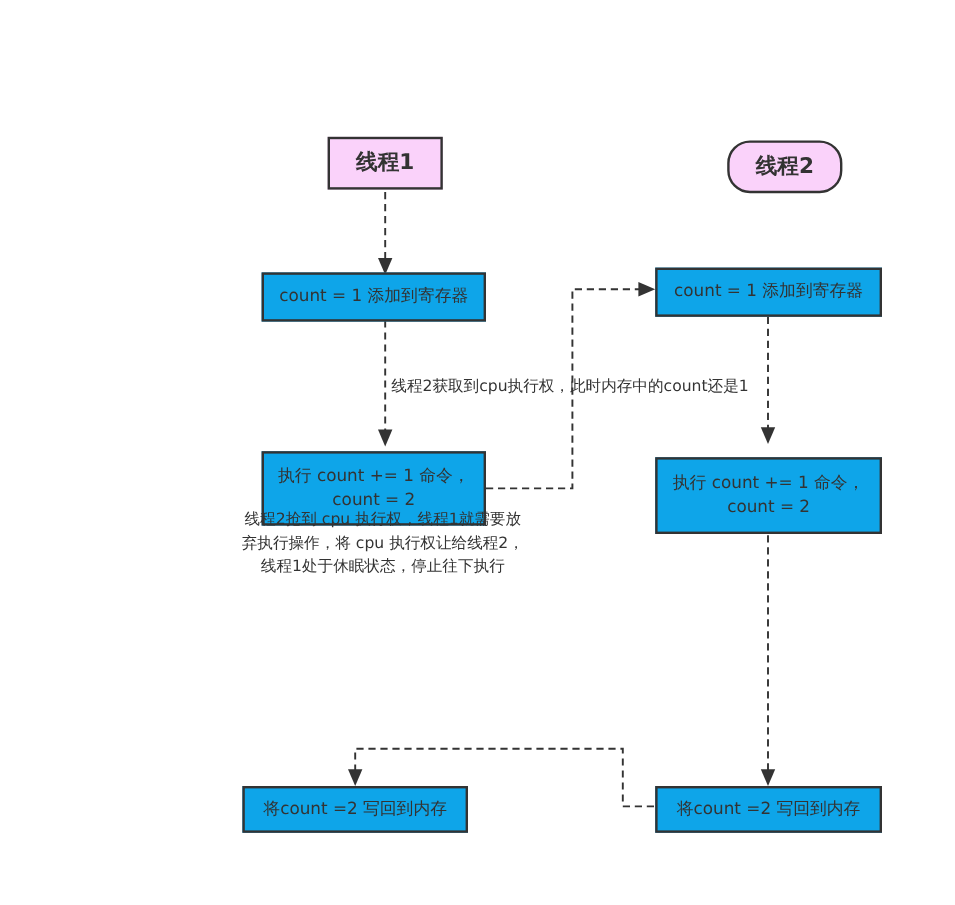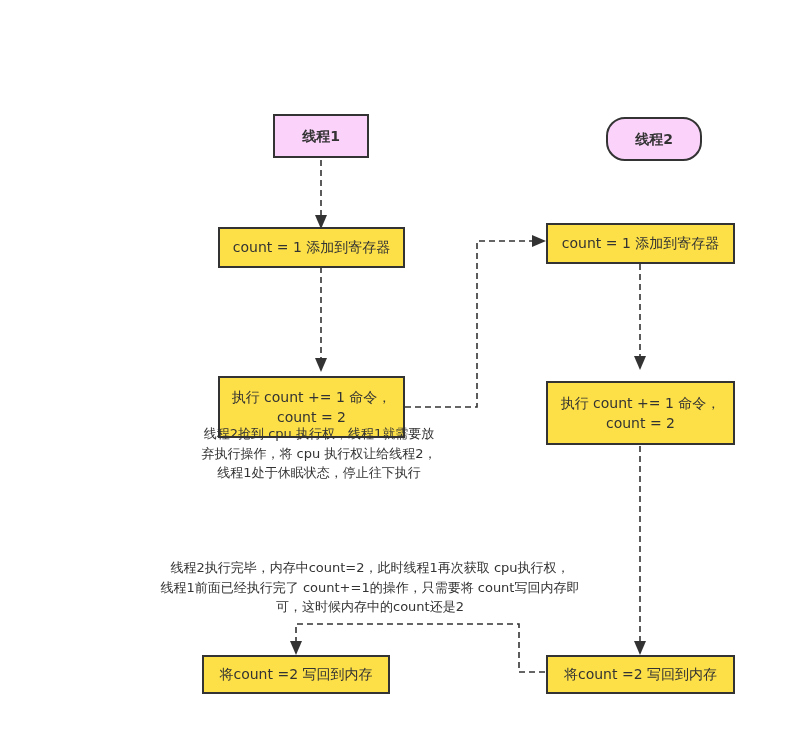--- a/index.html
+++ b/index.html
@@ -14,34 +14,34 @@
     position: relative;
     width: 796px;
     height: 754px;
     background: #ffffff;
     overflow: hidden;
   }
   .node {
     position: absolute;
     box-sizing: border-box;
     border: 2px solid #333333;
-    background: #fde047;
+    background: #0ea5e9;
     color: #333333;
     display: flex;
     align-items: center;
     justify-content: center;
     text-align: center;
     font-size: 14px;
     line-height: 1.45;
     white-space: pre-line;
   }
   .node.thread {
     background: #fad2fa;
     font-weight: bold;
-    font-size: 14px;
+    font-size: 18px;
   }
   .annot {
     position: absolute;
     color: #333333;
     font-size: 13px;
     line-height: 1.5;
     text-align: center;
     white-space: pre-line;
   }
   svg.edges {
@@ -99,22 +99,20 @@
   <div class="node" style="left:218px; top:376px; width:187px; height:62px;">执行 count += 1 命令，
 count = 2</div>
 
   <div class="node" style="left:546px; top:381px; width:189px; height:64px;">执行 count += 1 命令，
 count = 2</div>
 
   <div class="node" style="left:202px; top:655px; width:188px; height:39px;">将count =2 写回到内存</div>
 
   <div class="node" style="left:546px; top:655px; width:189px; height:39px;">将count =2 写回到内存</div>
 
+  <div class="annot" style="left:310px; top:313px; width:330px;">线程2获取到cpu执行权，此时内存中的count还是1</div>
 
   <div class="annot" style="left:178px; top:424px; width:282px;">线程2抢到 cpu 执行权，线程1就需要放
 弃执行操作，将 cpu 执行权让给线程2，
 线程1处于休眠状态，停止往下执行</div>
 
-  <div class="annot" style="left:140px; top:558px; width:460px;">线程2执行完毕，内存中count=2，此时线程1再次获取 cpu执行权，
-线程1前面已经执行完了 count+=1的操作，只需要将 count写回内存即
-可，这时候内存中的count还是2</div>
 
 </div>
 
 </body></html>

